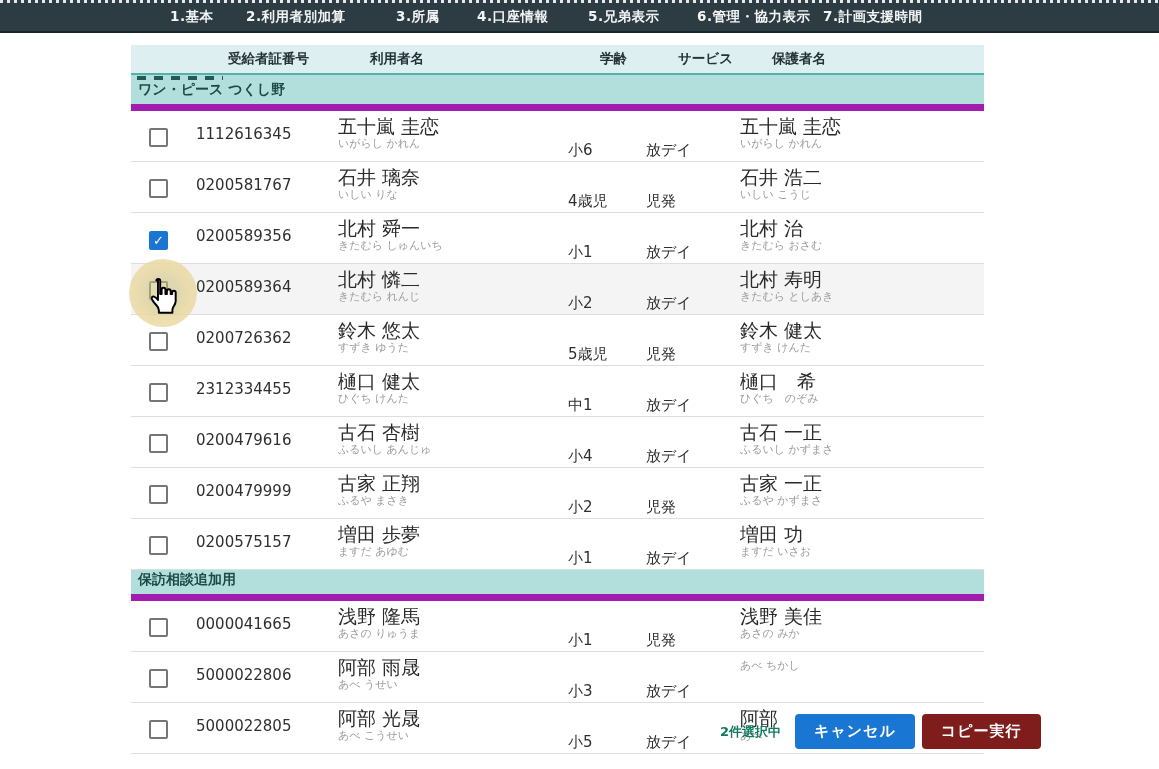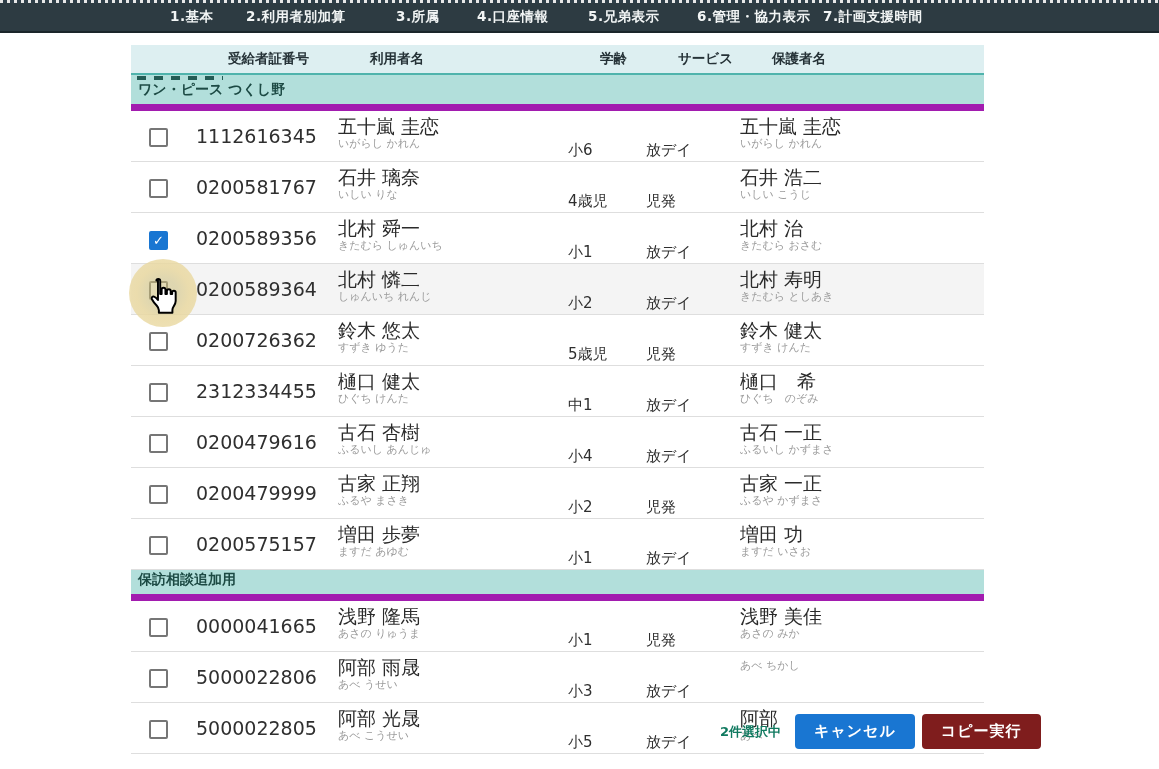--- a/index.html
+++ b/index.html
@@ -45,21 +45,21 @@
   .row{height:51px;border-bottom:1px solid #dedede;background:#fff;box-sizing:border-box;}
   .row.hover{background:#f4f4f4;}
   .cell{overflow:hidden;white-space:nowrap;}
   .cell.cb{padding:17px 0 0 18px;}
   .checkbox{
     display:inline-block;width:15px;height:15px;border:2px solid #767676;
     border-radius:2px;background:#fff;box-sizing:content-box;
     font-size:13px;line-height:15px;text-align:center;color:#fff;cursor:pointer;
   }
   .checkbox.checked{background:#1976d2;border-color:#1976d2;font-weight:700;}
-  .cell.num{padding-top:14px;font-size:19px;color:#2f2f2f;}
+  .cell.num{padding-top:14px;font-size:15px;color:#2f2f2f;}
   .cell.person{padding-top:6px;}
   .person .main{font-size:19px;color:#2b2b2b;line-height:19px;}
   .person .kana{font-size:11px;color:#9a9a9a;line-height:14px;margin-top:1px;}
   .cell.grade,.cell.service{padding-top:30px;font-size:15px;color:#2f2f2f;}
   
   .action-bar{
     position:absolute;left:720px;top:714px;height:35px;
     display:flex;align-items:center;z-index:7;
   }
   .sel-status{font-size:13px;font-weight:700;color:#117a60;margin-right:14px;white-space:nowrap;}
@@ -156,21 +156,21 @@
     </div>
   </div>
 
   <div class="grid row hover">
     <div class="cell cb">
       <span class="checkbox"></span>
     </div>
     <div class="cell num">0200589364</div>
     <div class="cell person">
       <div class="main">北村 憐二</div>
-      <div class="kana">しゅんいち れんじ</div>
+      <div class="kana">きたむら れんじ</div>
     </div>
     <div class="cell grade">小2</div>
     <div class="cell service">放デイ</div>
     <div class="cell person">
       <div class="main">北村 寿明</div>
       <div class="kana">きたむら としあき</div>
     </div>
   </div>
 
   <div class="grid row">

